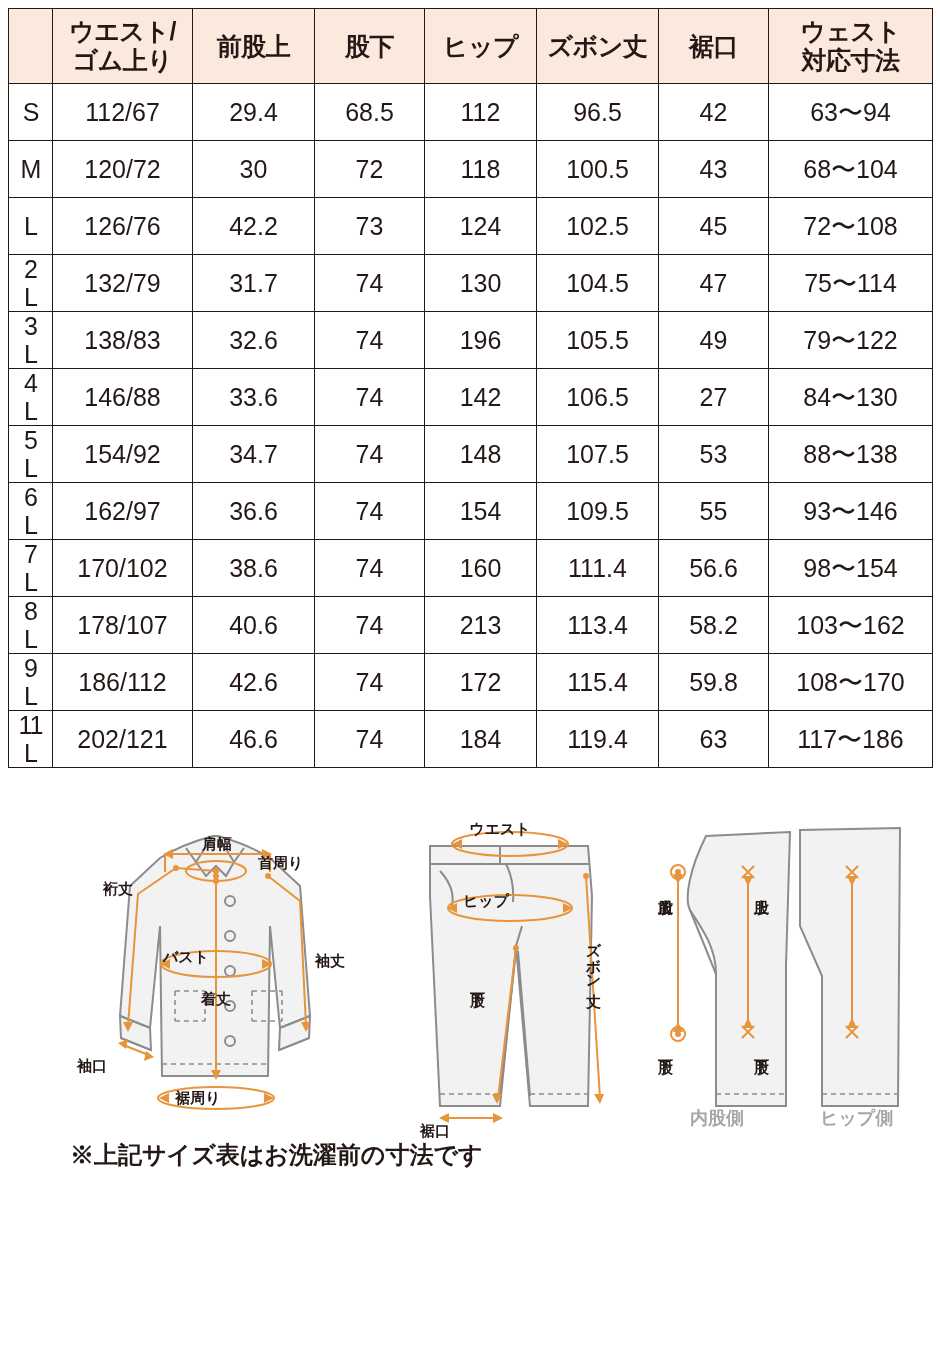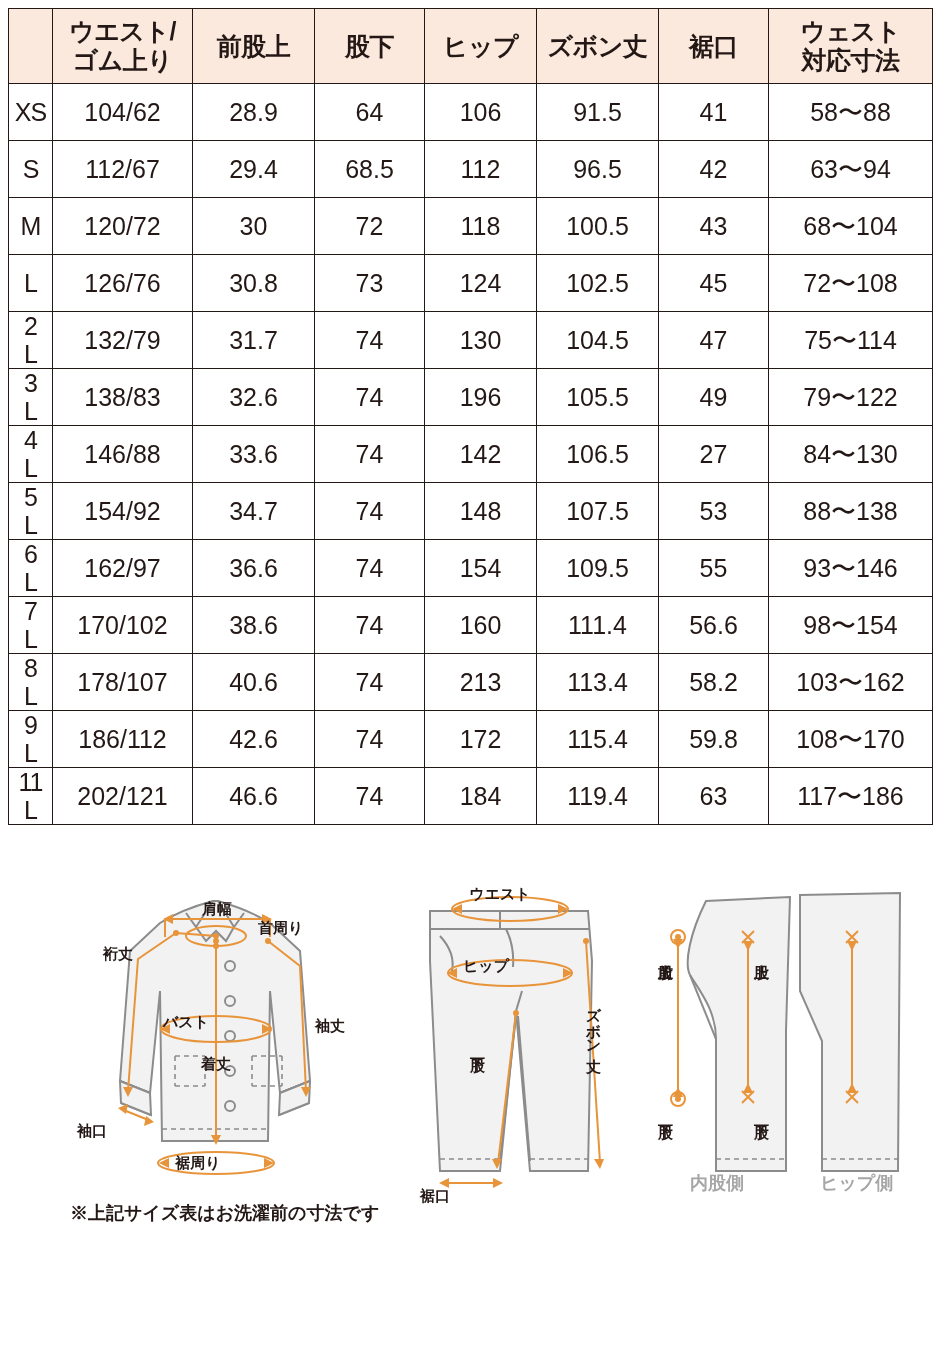--- a/index.html
+++ b/index.html
@@ -17,21 +17,21 @@
   .page {
     position: relative;
     width: 940px;
     height: 1360px;
   }
 
   
   table.size-table {
     border-collapse: collapse;
     width: 924px;
-    margin: 8px 8px 16px 8px;
+    margin: 8px 8px 8px 8px;
     table-layout: fixed;
   }
   table.size-table th,
   table.size-table td {
     border: 1px solid #231815;
     text-align: center;
     vertical-align: middle;
     font-size: 25px;
     padding: 0;
     height: 56px;
@@ -78,22 +78,22 @@
     width: 940px;
     height: 400px;
     margin-top: 4px;
   }
   .illus svg {
     display: block;
   }
   .footnote {
     position: absolute;
     left: 70px;
-    bottom: 16px;
-    font-size: 18px;
+    bottom: 5px;
+    font-size: 24px;
     font-weight: bold;
     color: #231815;
     letter-spacing: 0px;
   }
 </style>
 </head>
 <body>
 
 <div class="page">
 
@@ -121,30 +121,20 @@
         <th>ズボン丈</th>
         <th>裾口</th>
         <th>
           <span class="hdr-2line">ウェスト</span>
           <span class="hdr-2line">対応寸法</span>
         </th>
       </tr>
     </thead>
     <tbody>
       <tr>
-        <td class="size-cell">XS</td>
-        <td>104/62</td>
-        <td>28.9</td>
-        <td>64</td>
-        <td>106</td>
-        <td>91.5</td>
-        <td>41</td>
-        <td>58〜88</td>
-      </tr>
-      <tr>
         <td class="size-cell">S</td>
         <td>112/67</td>
         <td>29.4</td>
         <td>68.5</td>
         <td>112</td>
         <td>96.5</td>
         <td>42</td>
         <td>63〜94</td>
       </tr>
       <tr>
@@ -153,21 +143,21 @@
         <td>30</td>
         <td>72</td>
         <td>118</td>
         <td>100.5</td>
         <td>43</td>
         <td>68〜104</td>
       </tr>
       <tr>
         <td class="size-cell">L</td>
         <td>126/76</td>
-        <td>30.8</td>
+        <td>42.2</td>
         <td>73</td>
         <td>124</td>
         <td>102.5</td>
         <td>45</td>
         <td>72〜108</td>
       </tr>
       <tr>
         <td class="size-cell">
           <span class="stack">2</span>
           <span class="stack">L</span>

